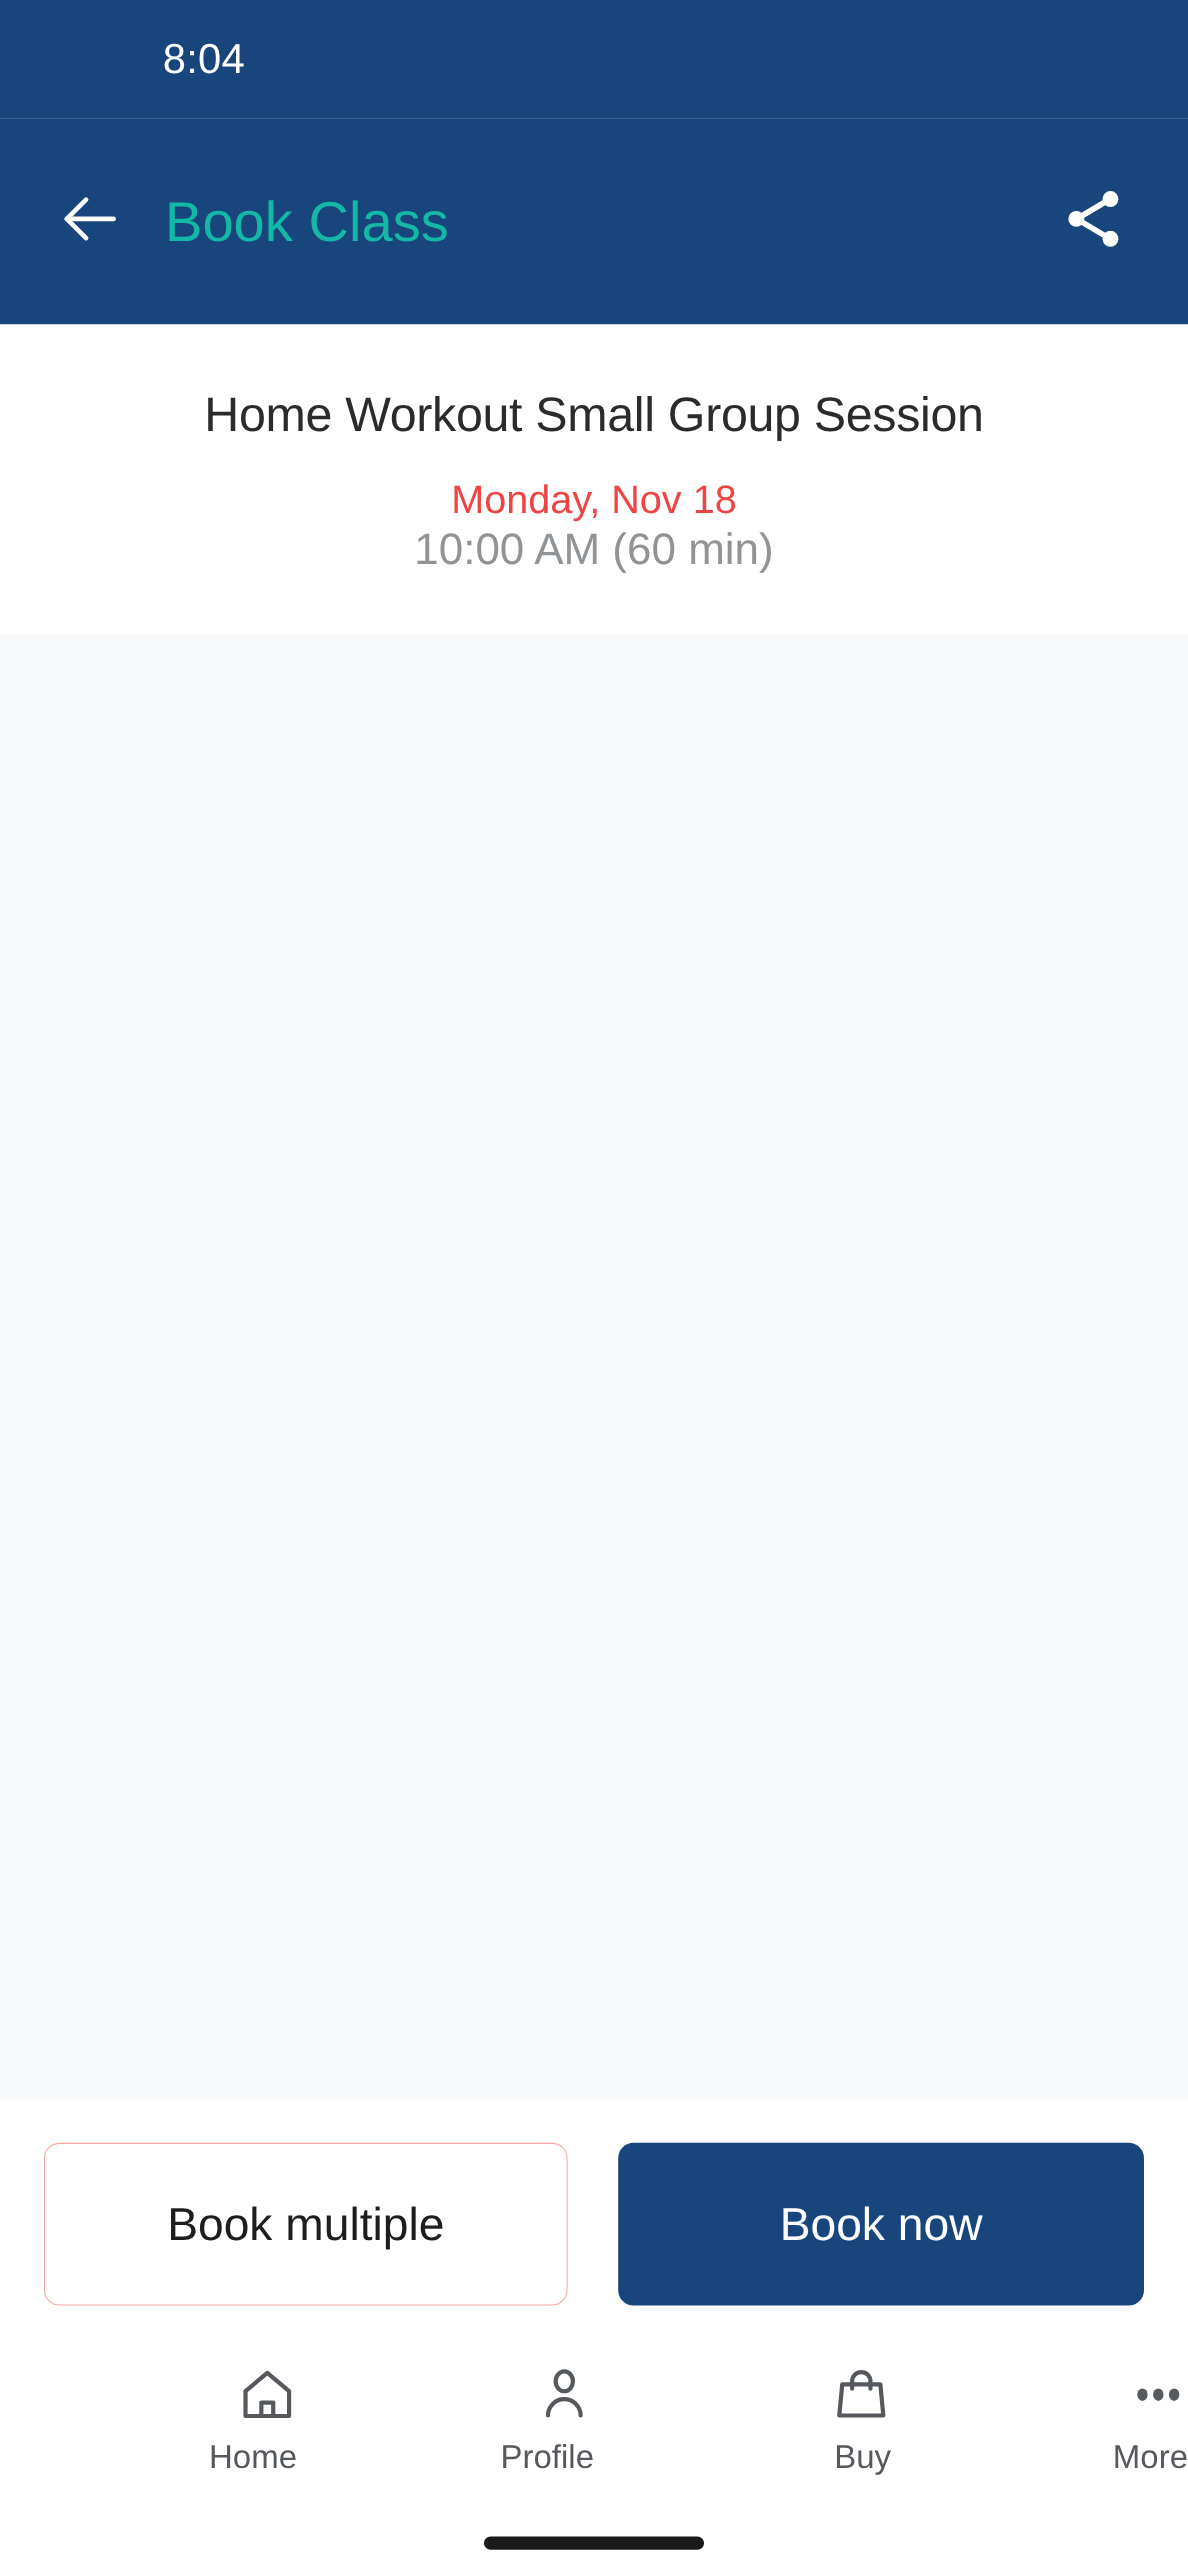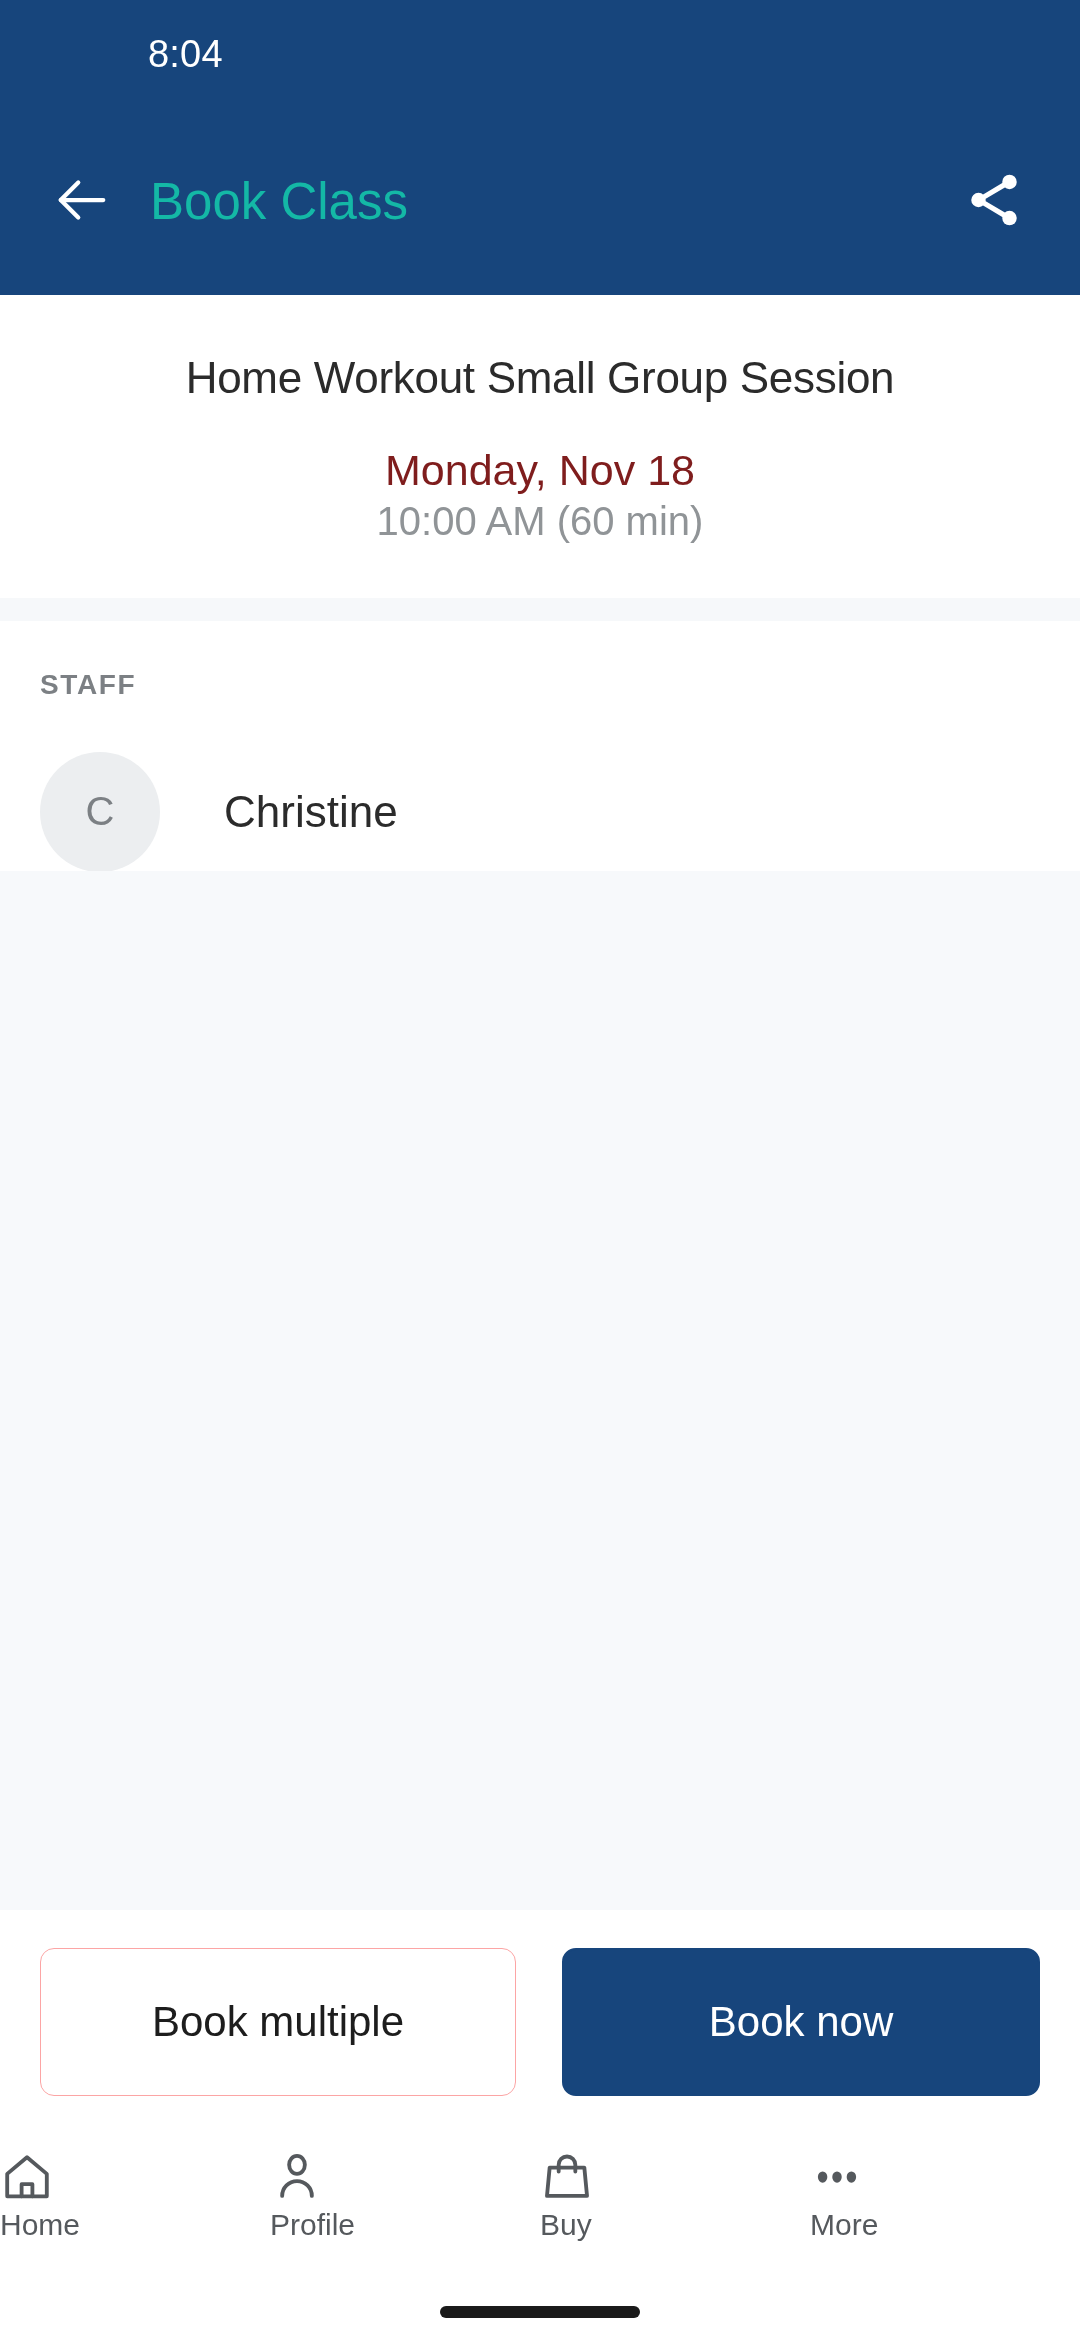--- a/index.html
+++ b/index.html
@@ -75,23 +75,23 @@
     text-align:center;
   }
   .class-title {
     font-size:44px;
     line-height:1.12;
     color:#2b2b2b;
     font-weight:400;
     letter-spacing:-0.3px;
   }
   .class-date {
-    margin-top:42px;
-    font-size:43px;
-    color:#7f1d1d;
+    margin-top:30px;
+    font-size:36px;
+    color:#ef4444;
     line-height:1.22;
   }
   .class-time {
     font-size:40px;
     color:#909497;
     line-height:1.22;
   }
 
   .gap {
     height:23px;
@@ -170,21 +170,22 @@
     background:#ffffff;
     display:flex;
     height:152px;
     align-items:flex-start;
     padding-top:14px;
     flex:0 0 auto;
   }
   .navitem {
     flex:1 1 0;
     display:flex; flex-direction:column;
-    align-items:flex-start; justify-content:flex-start;
+    align-items:flex-end; justify-content:flex-start;
+    gap:10px;
     cursor:pointer;
   }
   .navicon {
     height:62px;
     display:flex; align-items:center; justify-content:center;
   }
   .navlabel {
     font-size:30px;
     color:#55595d;
   }
@@ -238,29 +239,20 @@
   <div class="body">
 
     <div class="card header-card">
       <div class="class-title">Home Workout Small Group Session</div>
       <div class="class-date">Monday, Nov 18</div>
       <div class="class-time">10:00 AM (60 min)</div>
     </div>
 
     <div class="gap"></div>
 
-    <div class="card staff-card">
-      <div class="staff-label">STAFF</div>
-      <div class="staff-row">
-        <div class="avatar">
-          <span class="avatar-initial">C</span>
-        </div>
-        <div class="staff-name">Christine</div>
-      </div>
-    </div>
 
     <div class="filler"></div>
   </div>
 
   <div class="actions">
     <div class="btn btn-outline">Book multiple</div>
     <div class="btn btn-filled">Book now</div>
   </div>
 
   <div class="bottomnav">

